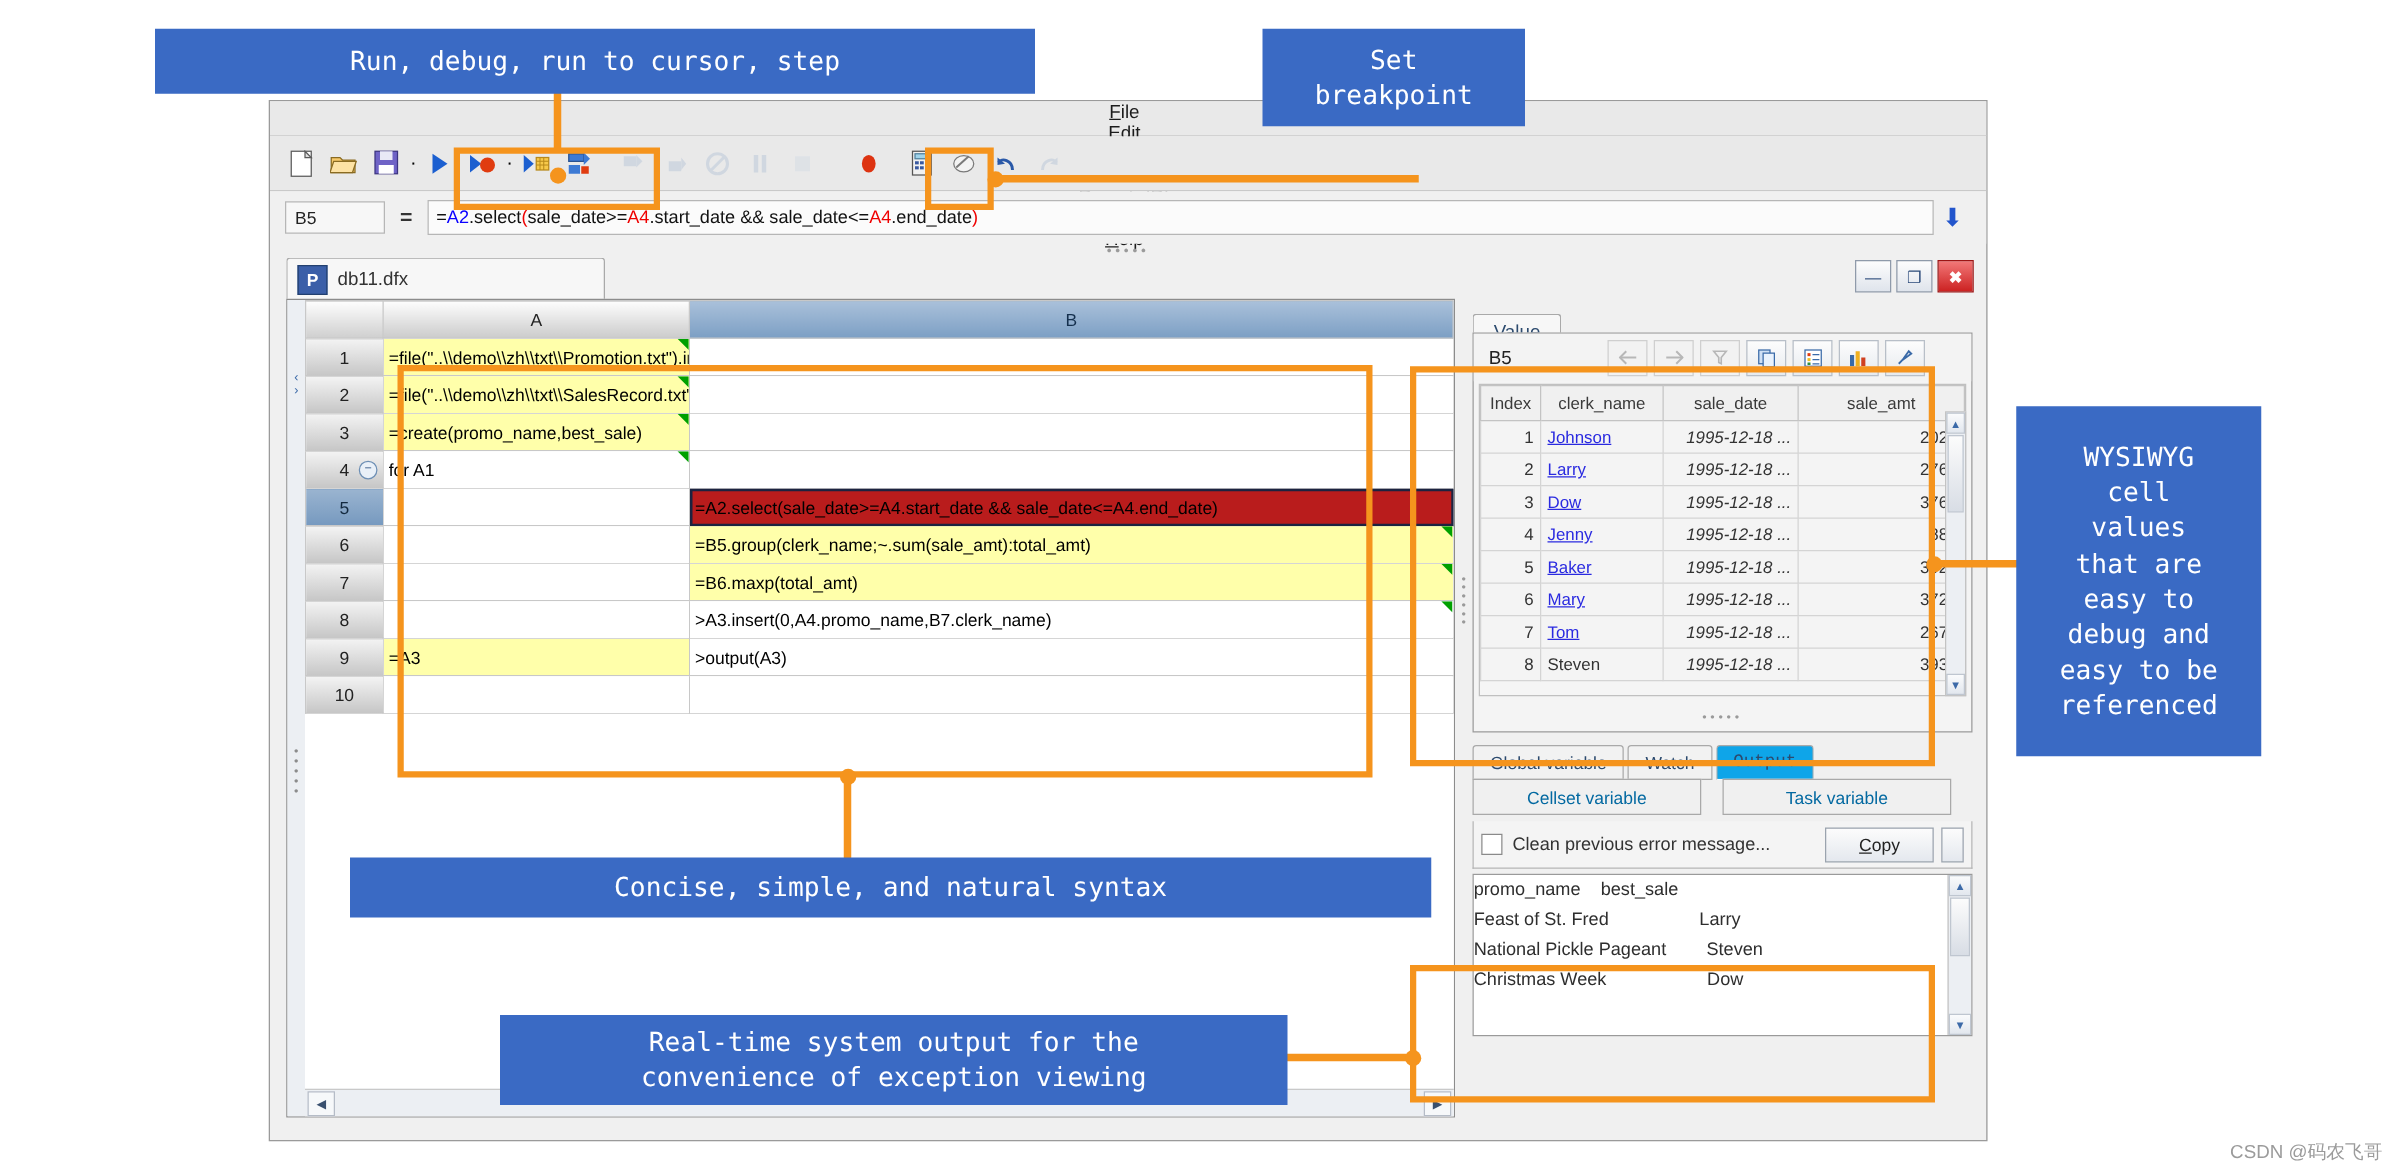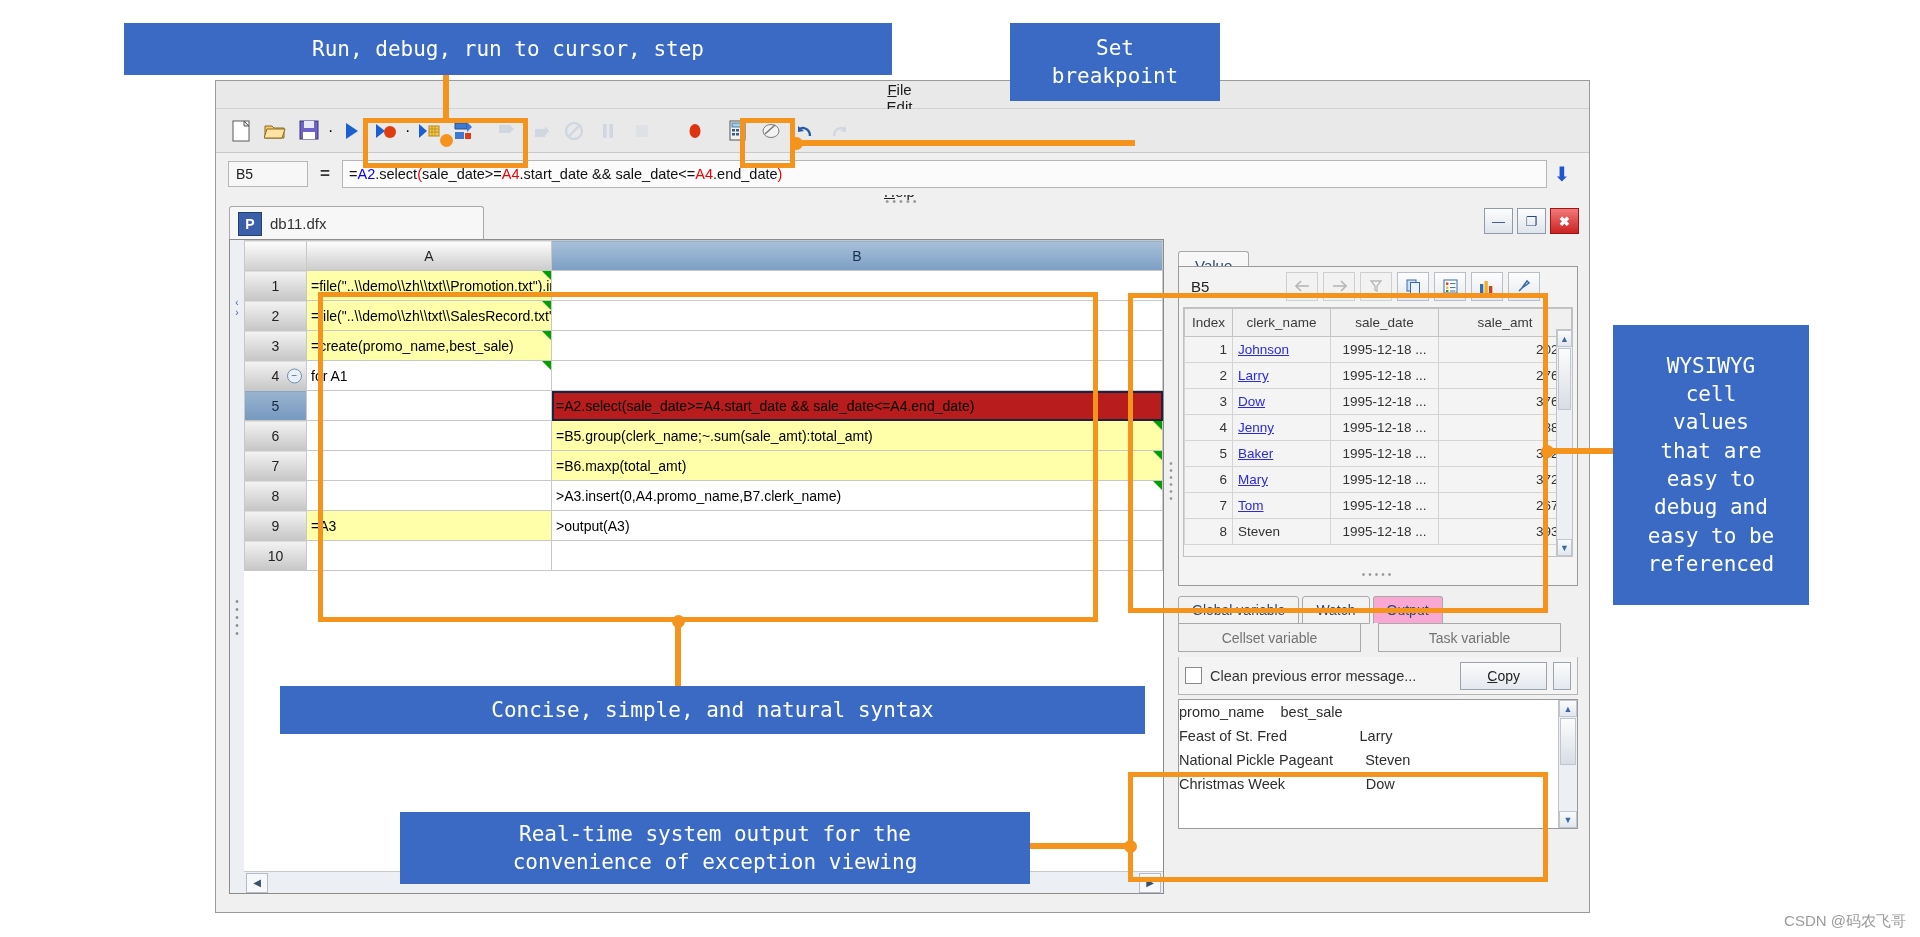--- a/index.html
+++ b/index.html
@@ -151,40 +151,40 @@
     font-weight:normal;color:#3a3a3a;
   }
   table.vtable td{
     border:1px solid #d4d4d4;height:25px;font-size:13.5px;color:#333;padding:0 5px;
     background:#f4f4f4;
   }
   td.v-index{text-align:right;width:46px;color:#333;}
   td.v-name{text-align:left;}
   td.v-name span{color:#2a2ae0;text-decoration:underline;}
   td.v-name span.plain{color:#333;text-decoration:none;}
-  td.v-date{text-align:center;color:#444;}
+  td.v-date{text-align:right;color:#444;font-style:italic;}
   td.v-amt{text-align:right;color:#2a2ae0;}
   #value-vscroll{position:absolute;right:4px;top:62px;width:17px;bottom:28px;
                  background:#eceff3;border:1px solid #c3c3c3;box-sizing:border-box;}
   .vs-arrow{height:15px;display:flex;align-items:center;justify-content:center;font-size:9px;color:#3c6aa8;
             border:1px solid #bfc6d0;background:linear-gradient(#fafbfc,#e2e7ee);}
   .vs-thumb{height:60px;margin:1px;background:linear-gradient(#fcfcfc,#d8dde5);border:1px solid #bfc6d0;}
   #value-dots{position:absolute;left:0;right:0;bottom:5px;text-align:center;color:#9a9a9a;font-size:10px;letter-spacing:3px;}
   
   #btabs1{position:absolute;left:0;top:357px;height:27px;display:flex;}
   .btab{
     height:26px;padding:0 13px;background:#f2f2f2;border:1px solid #a9a9a9;
     display:flex;align-items:center;font-size:14px;color:#2c4a6e;margin-right:3px;
     border-radius:3px 3px 0 0;
   }
-  .btab.active{background:#f9a8d4;border-bottom-color:#fafafa;}
+  .btab.active{background:#0ea5e9;border-bottom-color:#fafafa;font-family:Liberation Mono, monospace;}
   #btabs2{position:absolute;left:0;top:384px;height:30px;width:100%;display:flex;}
   .btab2{
     height:29px;flex:1;background:#f0f0f0;border:1px solid #a9a9a9;
-    display:flex;align-items:center;justify-content:center;font-size:14px;color:#737373;
+    display:flex;align-items:center;justify-content:center;font-size:14px;color:#0369a1;
     margin-right:17px;box-sizing:border-box;
   }
   #checkrow{position:absolute;left:0;top:418px;width:100%;height:38px;display:flex;align-items:center;
             border:1px solid #b5b5b5;border-top:none;box-sizing:border-box;background:#f4f4f4;padding:0 6px;}
   .cbx{width:15px;height:15px;border:1px solid #8a8a8a;background:#fff;margin-right:8px;}
   #clean-label{font-size:14.5px;color:#333;flex:1;}
   .smallbtn{height:26px;padding:0 26px;border:1px solid #9aa3ae;background:linear-gradient(#fcfcfc,#e4e8ee);
             font-size:14px;color:#222;display:flex;align-items:center;justify-content:center;margin-left:6px;}
   #output-box{
     position:absolute;left:0;top:460px;width:100%;height:130px;
@@ -635,21 +635,21 @@
 
 <div class="oline" style="left:675px;top:620px;width:6px;height:75px;"></div>
 <div class="odot" style="left:672px;top:615px;"></div>
 
 <div class="oline" style="left:1545px;top:448px;width:70px;height:6px;"></div>
 <div class="odot" style="left:1541px;top:445px;"></div>
 
 <div class="oline" style="left:1025px;top:843px;width:105px;height:6px;"></div>
 <div class="odot" style="left:1124px;top:840px;"></div>
 
-<div class="callout" style="left:124px;top:23px;width:768px;height:52px;">Run, debug, run to cursor, step</div>
+<div class="callout" style="left:124px;top:23px;width:704px;height:52px;">Run, debug, run to cursor, step</div>
 
 <div class="callout" style="left:1010px;top:23px;width:210px;height:78px;white-space:pre-line;">Set
 breakpoint</div>
 
 <div class="callout" style="left:1613px;top:325px;width:196px;height:280px;white-space:pre-line;">WYSIWYG
 cell
 values
 that are
 easy to
 debug and

